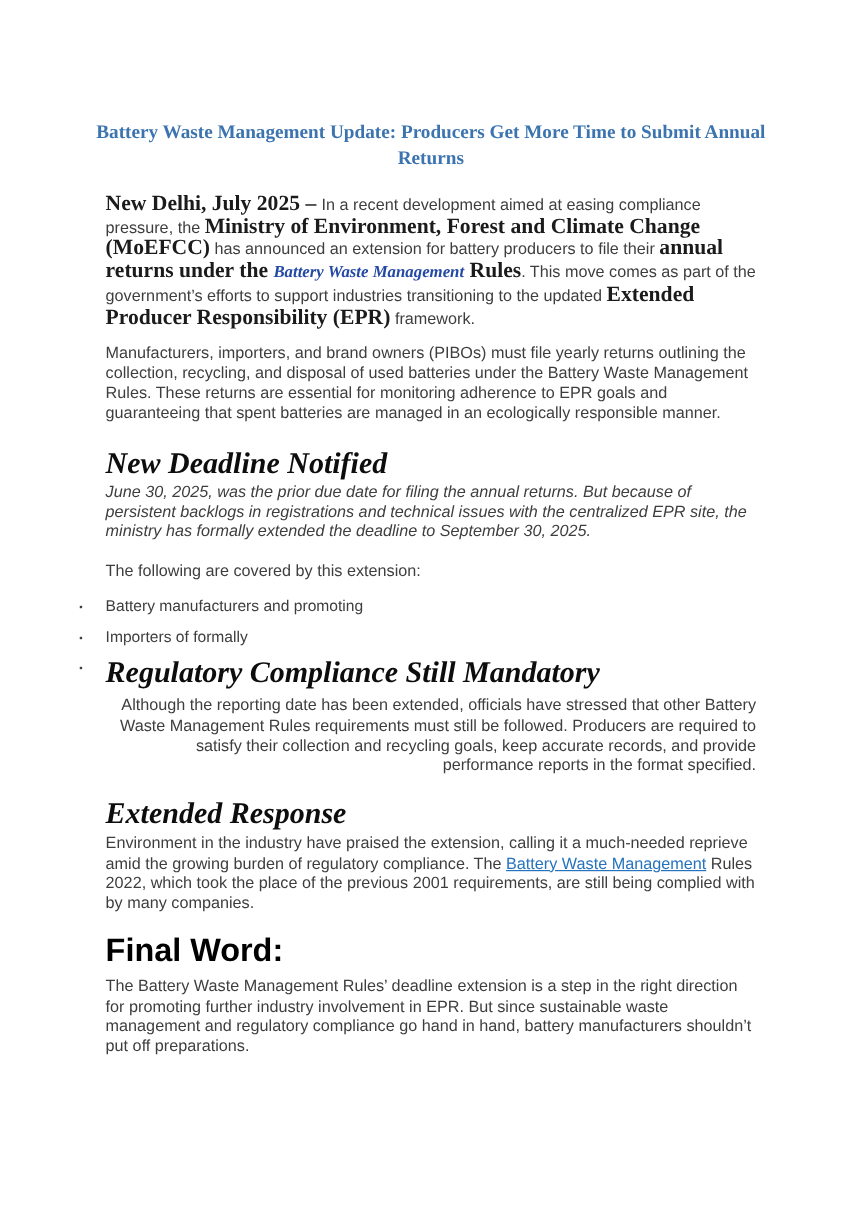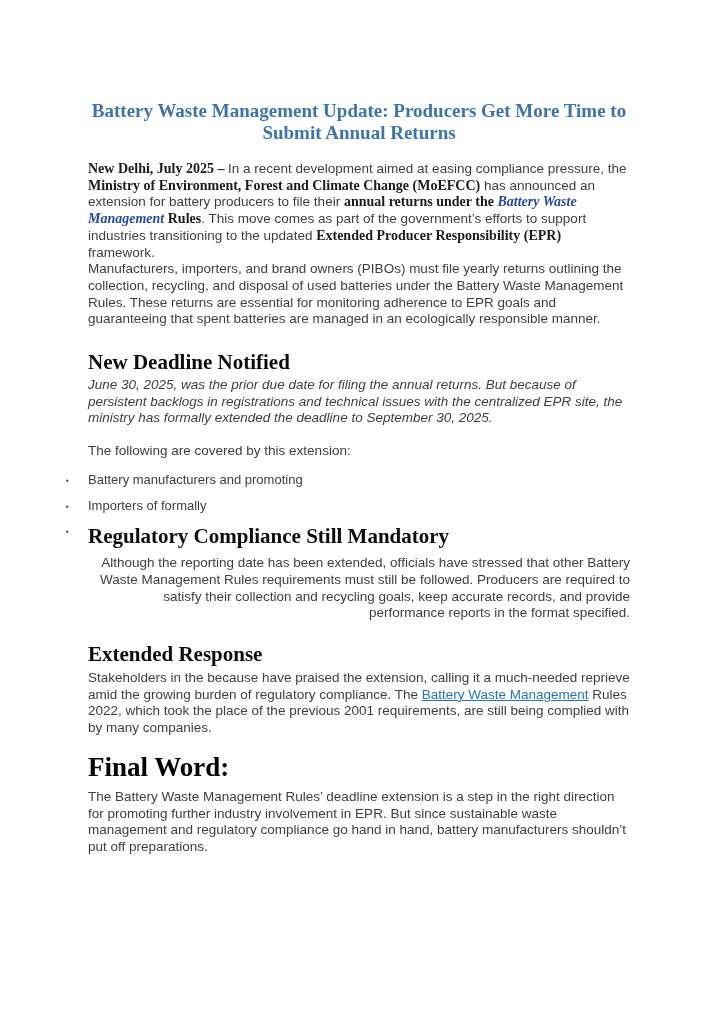--- a/index.html
+++ b/index.html
@@ -13,37 +13,37 @@
     width: 720px;
     height: 1018px;
     padding: 0 90px 0 88px;
   }
   
   .doc-title {
     margin: 100px -8px 17px -8px;
     text-align: center;
     font-family: "Liberation Serif", serif;
     font-weight: bold;
-    font-size: 19px;
+    font-size: 16px;
     line-height: 22px;
     color: #3C74B0;
   }
   
   .para {
     font-size: 13.5px;
     line-height: 16.7px;
     color: #3E3E3E;
   }
   .intro { margin-top: 16px; }
-  .intro-p2 { margin-top: 0; }
+  .intro-p2 { margin-top: 12px; }
   
   .bs {
     font-family: "Liberation Serif", serif;
     font-weight: bold;
-    font-size: 14px;
+    font-size: 18px;
     color: #1b1b1b;
   }
   
   .link-inline {
     font-family: "Liberation Serif", serif;
     font-weight: bold;
     font-style: italic;
     font-size: 14px;
     color: #2349A5;
     text-decoration: none;
@@ -52,23 +52,24 @@
   
   .link-underline {
     color: #2573BE;
     text-decoration: underline;
     cursor: pointer;
   }
   
   .h-serif {
     font-family: "Liberation Serif", serif;
     font-weight: bold;
-    font-size: 21px;
+    font-size: 25px;
     line-height: 26px;
     color: #0d0d0d;
+    font-style: italic;
   }
   .h-deadline   { margin-top: 21px; }
   .h-compliance { margin-top: 8px; }
   .h-industry   { margin-top: 19px; }
   .p-deadline   { margin-top: 2px; font-style: italic; }
   .p-following  { margin-top: 16px; }
   .p-compliance { margin-top: 6px; text-align: right; }
   .p-industry   { margin-top: 3px; }
   
   .bullet-list {
@@ -85,21 +86,21 @@
   .bullet-marker {
     position: absolute;
     left: -22px;
     top: 1px;
     font-size: 8px;
     color: #3E3E3E;
   }
   
   .h-final {
     margin-top: 12px;
-    font-family: Liberation Serif, serif;
+    font-family: Liberation Sans, sans-serif;
     font-weight: bold;
     font-size: 27px;
     line-height: 36px;
     color: #000000;
   }
   .p-final { margin-top: 4px; }
 </style>
 </head>
 <body>
 
@@ -122,19 +123,19 @@
     <li><span class="bullet-marker">▪</span><span>Importers of formally</span></li>
     <li><span class="bullet-marker">▪</span></li>
   </ul>
 
   <h2 class="h-serif h-compliance">Regulatory Compliance Still Mandatory</h2>
 
   <p class="para p-compliance">Although the reporting date has been extended, officials have stressed that other Battery Waste Management Rules requirements must still be followed. Producers are required to satisfy their collection and recycling goals, keep accurate records, and provide performance reports in the format specified.</p>
 
   <h2 class="h-serif h-industry">Extended Response</h2>
 
-  <p class="para p-industry"><span>Stakeholders in the because have praised the extension, calling it a much-needed reprieve amid the growing burden of regulatory compliance. The </span><a class="link-underline">Battery Waste Management</a><span> Rules 2022, which took the place of the previous 2001 requirements, are still being complied with by many companies.</span></p>
+  <p class="para p-industry"><span>Environment in the industry have praised the extension, calling it a much-needed reprieve amid the growing burden of regulatory compliance. The </span><a class="link-underline">Battery Waste Management</a><span> Rules 2022, which took the place of the previous 2001 requirements, are still being complied with by many companies.</span></p>
 
   <h1 class="h-final">Final Word:</h1>
 
   <p class="para p-final">The Battery Waste Management Rules’ deadline extension is a step in the right direction for promoting further industry involvement in EPR. But since sustainable waste management and regulatory compliance go hand in hand, battery manufacturers shouldn’t put off preparations.</p>
 
 </div>
 
 </body></html>

